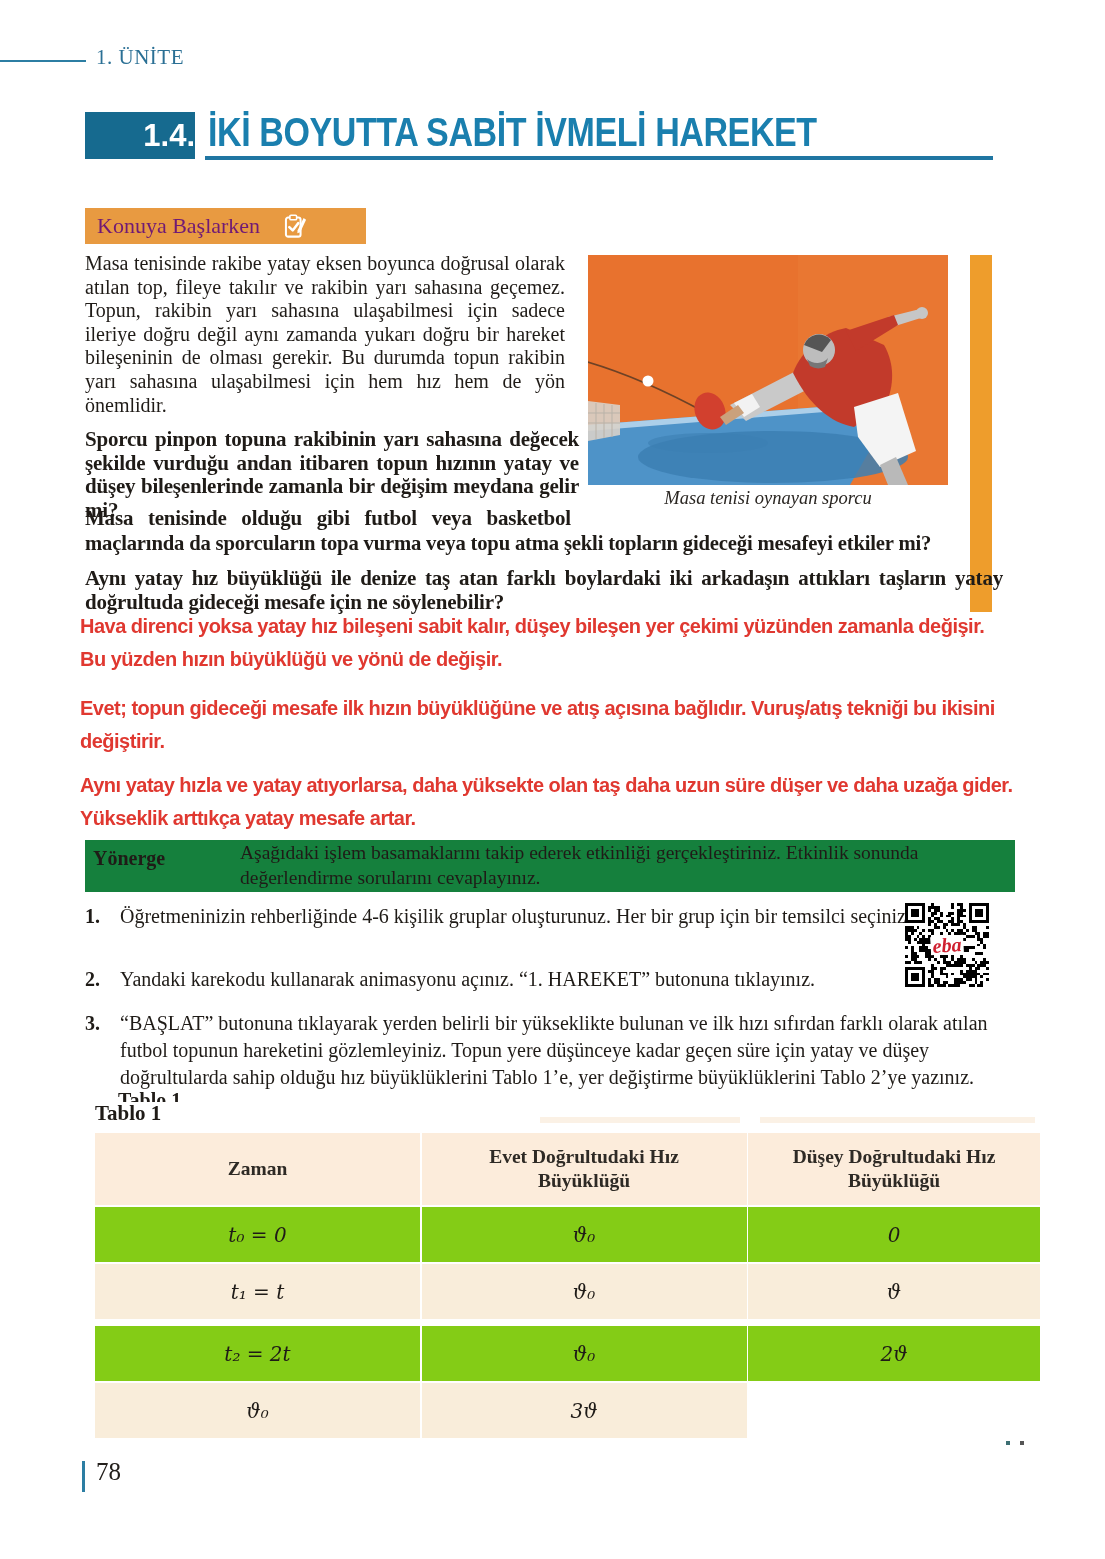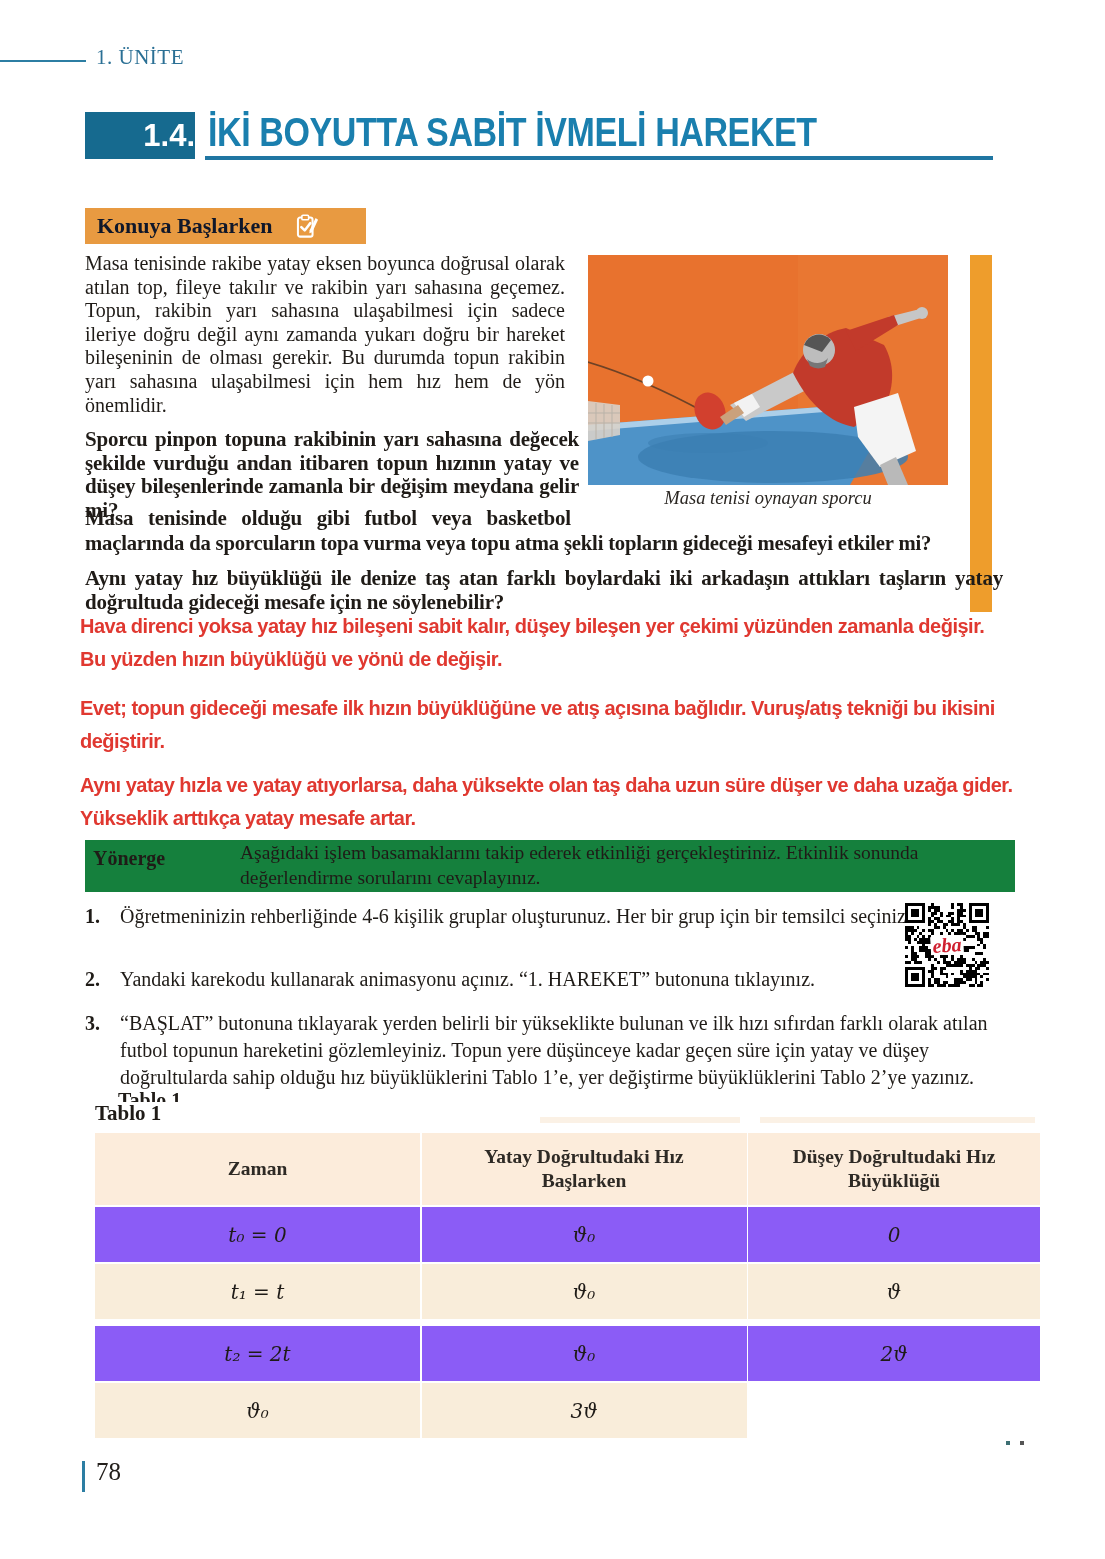--- a/index.html
+++ b/index.html
@@ -15,21 +15,21 @@
               display:flex;align-items:center;justify-content:flex-end;}
   .sec-num{color:#fff;font-family:"Liberation Sans",sans-serif;font-weight:bold;font-size:31px;}
   .sec-title{left:208px;top:109px;width:900px;color:#1a7fae;white-space:nowrap;
              font-family:"Liberation Sans",sans-serif;font-weight:bold;font-size:41px;
              transform:scaleX(.83);transform-origin:left top;letter-spacing:-.5px;}
   .sec-underline{left:205px;top:156px;width:788px;height:4px;background:#2076a2;}
 
   
   .banner{left:85px;top:208px;width:281px;height:36px;background:#e89a41;
           display:flex;align-items:center;gap:14px;padding:0;}
-  .banner-label{font-weight:bold;font-size:22px;color:#0f172a;margin-left:12px;}
+  .banner-label{font-weight:normal;font-size:22px;color:#701a75;margin-left:12px;}
   .banner-icon{width:27px;height:27px;margin-left:8px;}
 
   
   .intro-par{left:85px;top:252px;width:480px;font-size:20px;line-height:23.6px;text-align:justify;}
   .photo{left:588px;top:255px;width:360px;height:230px;}
   .photo svg{display:block;}
   .caption{left:588px;top:488px;width:360px;text-align:center;font-style:italic;font-size:18.5px;color:#2a2622;}
   .orange-bar{left:970px;top:255px;width:22px;height:357px;background:#ee9d2c;}
 
   .q{font-weight:bold;font-size:21px;line-height:23.5px;text-align:justify;letter-spacing:-.2px;}
@@ -68,21 +68,21 @@
   .tbl-title{left:95px;top:1101px;font-weight:bold;font-size:21px;}
   .tbl-strip{top:1117px;height:6px;background:#fbf1e5;}
   .strip1{left:540px;width:200px;}
   .strip2{left:760px;width:275px;}
   .table1{left:95px;top:1133px;width:945px;display:grid;
           grid-template-columns:325px 325px 292px;column-gap:1.5px;row-gap:2px;background:#fff;}
   .th{background:#fcecdb;height:72px;display:flex;align-items:center;justify-content:center;
       text-align:center;font-weight:bold;font-size:19.5px;color:#2e2a25;line-height:24px;padding:0 30px;}
   .td{height:55px;display:flex;align-items:center;justify-content:center;
       font-family:"DejaVu Serif",serif;font-style:italic;font-size:20px;}
-  .row-light{background:#8b5cf6;}
+  .row-light{background:#84cc16;}
   .row-dark{background:#f9edda;}
   .tbl-gap{grid-column:1 / span 3;height:3px;background:#fff;}
 
   .artifact{left:1006px;top:1441px;width:10px;height:4px;
             border-left:4px solid #3d6f73;border-right:4px solid #555;}
 
   
   .foot-bar{left:82px;top:1461px;width:3px;height:31px;background:#2c7ea3;}
   .page-num{left:96px;top:1458px;font-size:25px;color:#24201c;}
 </style>
@@ -464,21 +464,21 @@
     <span class="qr-eba">eba</span>
   </div>
 
   <div class="abs tbl-title-clipped">Tablo 1</div>
   <div class="abs tbl-title">Tablo 1</div>
   <div class="abs tbl-strip strip1"></div>
   <div class="abs tbl-strip strip2"></div>
 
   <div class="abs table1">
     <div class="th">Zaman</div>
-    <div class="th">Yatay Doğrultudaki Hız Başlarken</div>
+    <div class="th">Evet Doğrultudaki Hız Büyüklüğü</div>
     <div class="th">Düşey Doğrultudaki Hız Büyüklüğü</div>
 
     <div class="td row-light">t₀ = 0</div>
     <div class="td row-light">ϑ₀</div>
     <div class="td row-light">0</div>
 
     <div class="td row-dark">t₁ = t</div>
     <div class="td row-dark">ϑ₀</div>
     <div class="td row-dark">ϑ</div>
 

